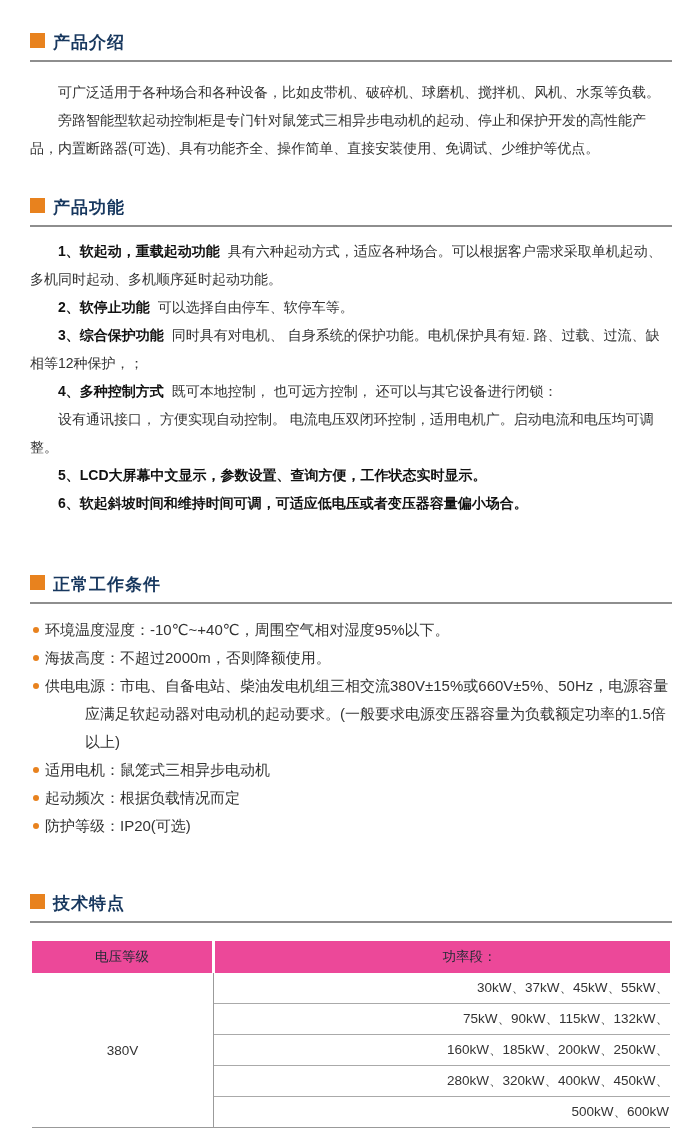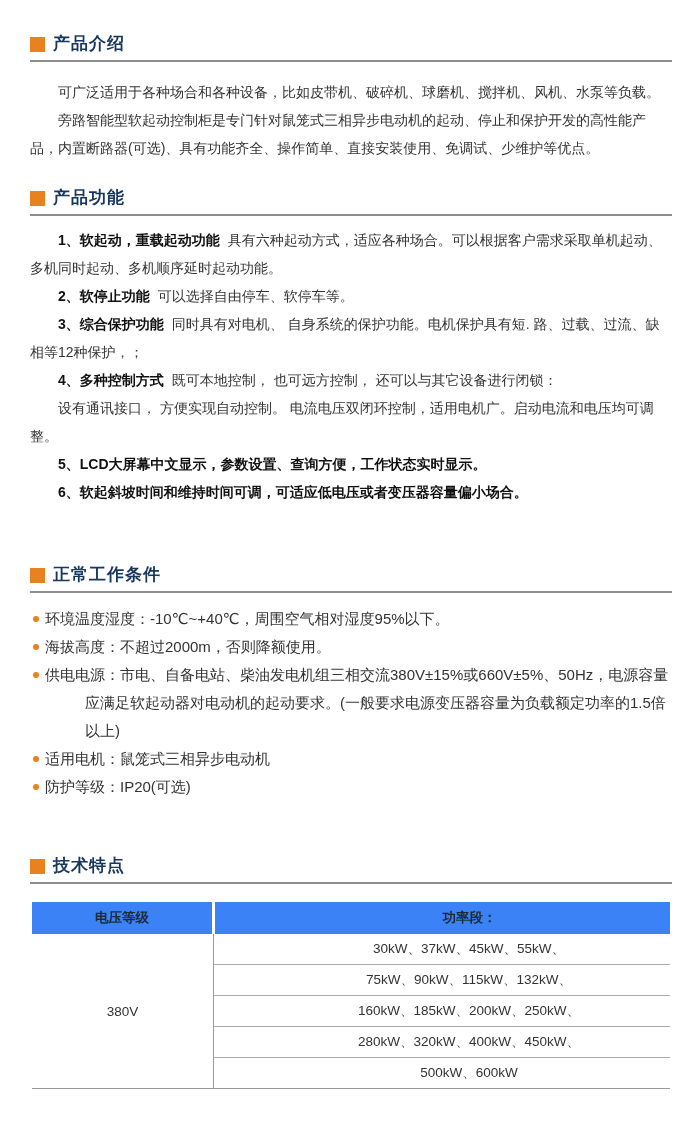--- a/index.html
+++ b/index.html
@@ -17,23 +17,23 @@
   .page {
     box-sizing: border-box;
     width: 700px;
     height: 1132px;
     padding: 33px 28px 10px 30px;
   }
 
   
   .sec-head {
     display: flex;
-    align-items: center;
     gap: 8px;
     height: 22px;
+    font-family: Liberation Mono, monospace;
   }
   .sq {
     width: 15px;
     height: 15px;
     background: #E8821E;
     flex: 0 0 auto;
   }
   .sec-title {
     margin: 0;
     font-size: 17px;
@@ -58,21 +58,21 @@
   }
   .intro-block { margin-top: 16px; }
   .fn-block    { margin-top: 10px; }
   .lbl {
     font-weight: bold;
     color: #111111;
     margin-right: 8px;
   }
   .lbl:empty { margin-right: 0; }
 
-  .sec-functions  { margin-top: 25px; }
+  .sec-functions  { margin-top: 36px; }
   .sec-conditions { margin-top: 58px; }
   .sec-features   { margin-top: 54px; }
 
   
   .cond-list {
     list-style: none;
     margin: 12px 0 0 0;
     padding: 0;
   }
   .cond-list li {
@@ -97,44 +97,44 @@
   .power-table {
     border-collapse: collapse;
     margin: 18px 0 0 2px;
     width: 638px;
     table-layout: fixed;
     font-size: 13.5px;
     color: #22313a;
     border-bottom: 1px solid #999999;
   }
   .power-table th {
-    background: #3b82f6;
+    background: #ec4899;
     height: 30px;
-    font-weight: bold;
+    font-weight: normal;
     color: #1e2b33;
   }
   .power-table th.col-v {
     width: 178px;
     text-align: center;
     border-right: 3px solid #ffffff;
   }
   .power-table th.col-p {
     text-align: center;
     padding-left: 55px;
   }
   .v-cell {
     text-align: center;
     vertical-align: middle;
     border-right: 1px solid #9b9b9b;
     color: #333333;
   }
   .p-cell {
     height: 28px;
     padding-left: 55px;
-    text-align: center;
+    text-align: right;
     vertical-align: middle;
     border-bottom: 1px solid #aaaaaa;
     color: #333333;
   }
   tr:last-child .p-cell { border-bottom: none; }
 </style>
 </head>
 <body>
 
 <div class="page">
@@ -172,20 +172,21 @@
     <div class="sec-head">
       <span class="sq"></span>
       <h2 class="sec-title">正常工作条件</h2>
     </div>
     <div class="rule"></div>
     <ul class="cond-list">
       <li><span class="dot"></span><span>环境温度湿度：-10℃~+40℃，周围空气相对湿度95%以下。</span></li>
       <li><span class="dot"></span><span>海拔高度：不超过2000m，否则降额使用。</span></li>
       <li><span class="dot"></span><span>供电电源：市电、自备电站、柴油发电机组三相交流380V±15%或660V±5%、50Hz，电源容量应满足软起动器对电动机的起动要求。(一般要求电源变压器容量为负载额定功率的1.5倍以上)</span></li>
       <li><span class="dot"></span><span>适用电机：鼠笼式三相异步电动机</span></li>
+      <li><span class="dot"></span><span>起动频次：根据负载情况而定</span></li>
       <li><span class="dot"></span><span>防护等级：IP20(可选)</span></li>
     </ul>
   </section>
 
   <section class="sec-features">
     <div class="sec-head">
       <span class="sq"></span>
       <h2 class="sec-title">技术特点</h2>
     </div>
     <div class="rule"></div>

